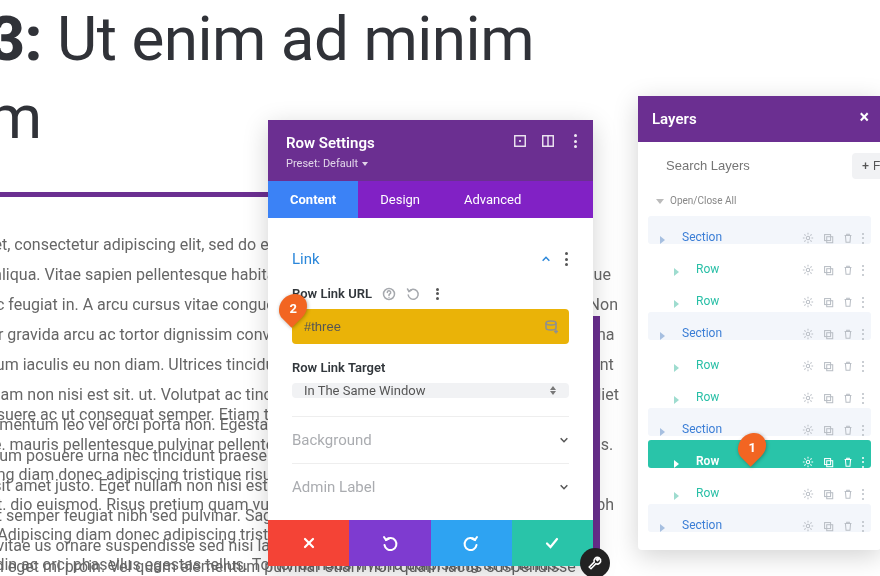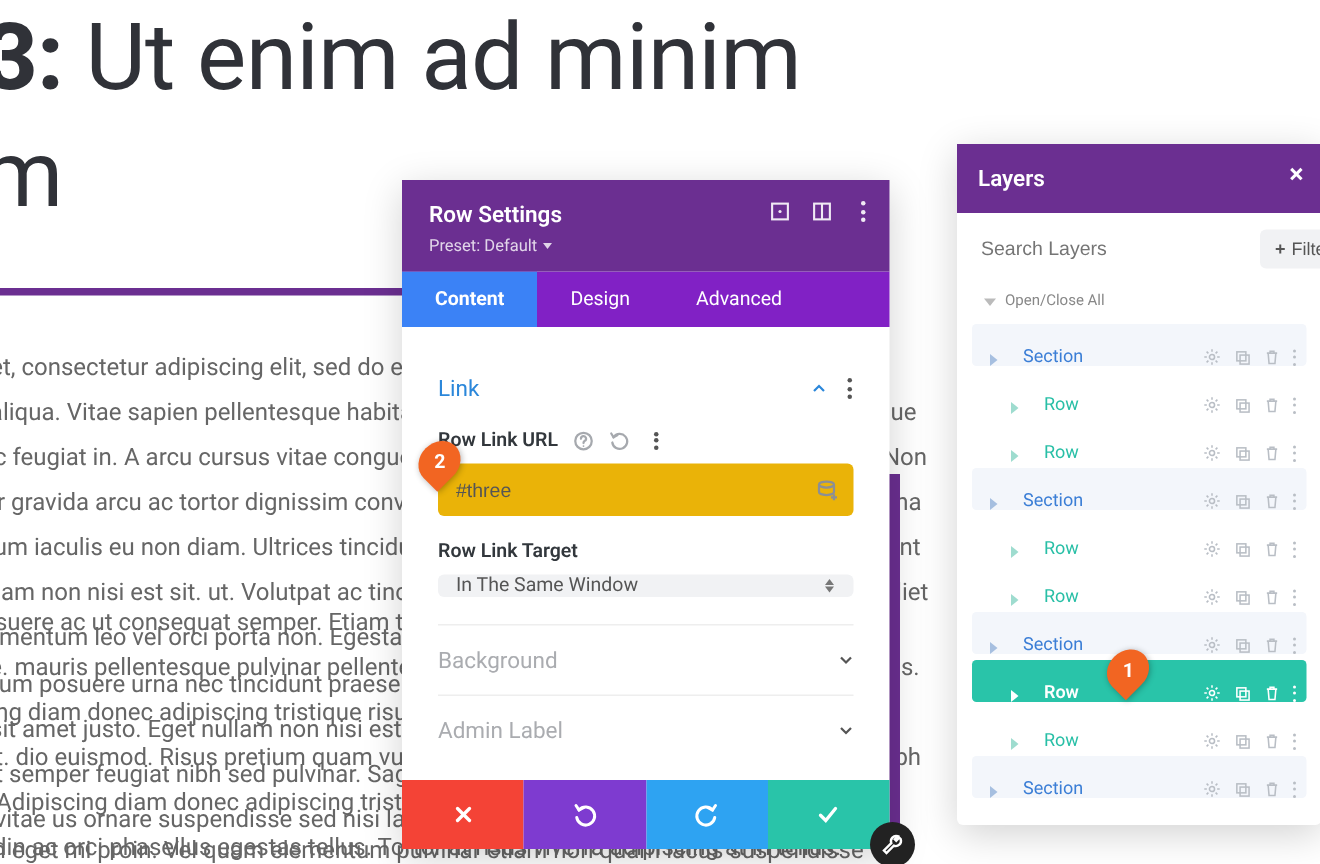--- a/index.html
+++ b/index.html
@@ -60,21 +60,21 @@
   .act.red { background: #f44336; }
   .act.purp { background: #7e3bd0; }
   .act.blue { background: #2ea3f2; }
   .act.green { background: #29c4a9; }
 
   
   .layers { position: absolute; left: 614px; top: 96px; width: 243px; background: #fff; border-radius: 4px; box-shadow: 0 6px 26px rgba(0,0,0,.18); margin-left: 24px; }
   .layers-head { background: #6b2f91; color: #fff; padding: 14px 14px; position: relative; font-size: 15px; font-weight: 600; }
   .layers-close { position: absolute; right: 12px; top: 12px; color: #fff; cursor: pointer; font-size: 18px; line-height: 1; }
 
-  .layers-search { display: flex; gap: 6px; padding: 10px 12px 8px; align-items: center; }
+  .layers-search { display: flex; gap: 6px; padding: 10px 24px 8px; align-items: center; }
   .search-in { flex: 1; border: none; background: transparent; font-size: 13px; color: #888; padding: 6px 4px; outline: none; }
   .filter-btn { background: #f1f2f4; border: none; border-radius: 4px; padding: 6px 10px; font-size: 12px; color: #555; cursor: pointer; display: inline-flex; align-items: center; gap: 4px; }
 
   .layers-list { padding: 4px 10px 14px; }
   .oc-all { font-size: 10px; color: #888; padding: 4px 4px 10px 22px; cursor: pointer; position: relative; }
   .oc-all::before { content: ''; position: absolute; left: 8px; top: 8px; width: 0; height: 0; border-left: 4px solid transparent; border-right: 4px solid transparent; border-top: 5px solid #bbb; }
 
   .lrow { position: relative; display: flex; align-items: flex-end; height: 28px; border-radius: 3px; margin-bottom: 4px; font-size: 12px; cursor: pointer; }
   .lrow .tw { position: absolute; width: 0; height: 0; border-top: 4px solid transparent; border-bottom: 4px solid transparent; }
   .lrow.sec { background: #f3f6fb; }

